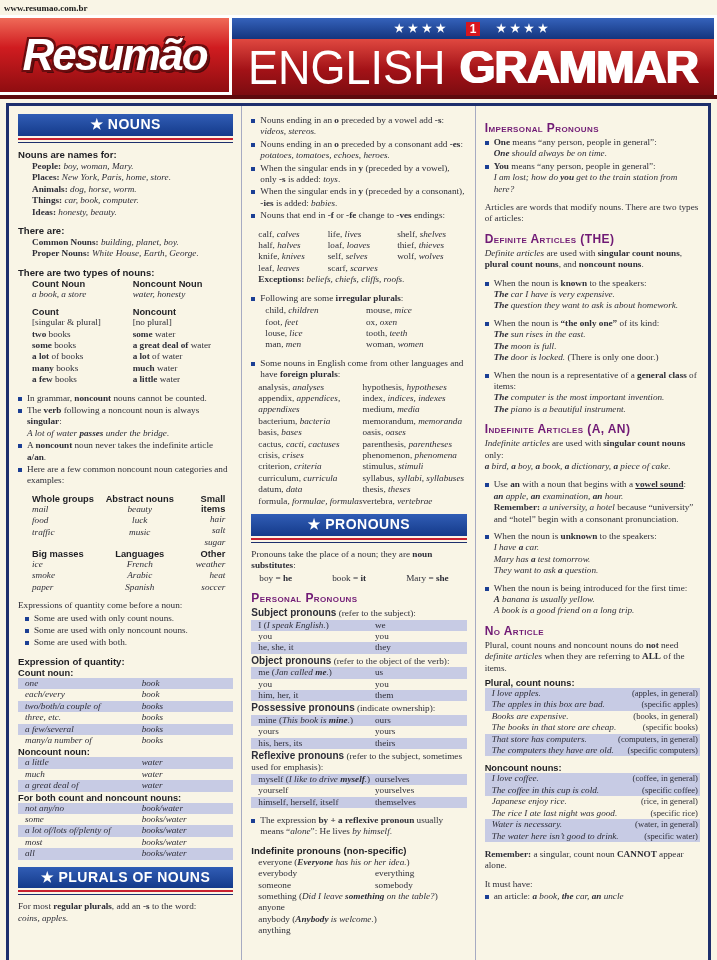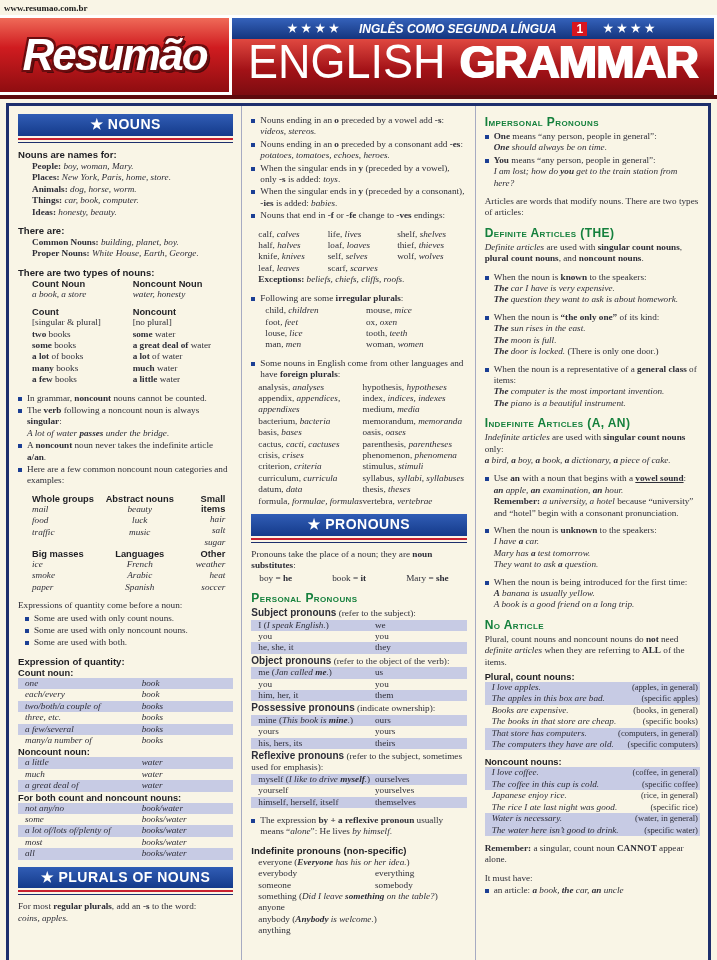--- a/index.html
+++ b/index.html
@@ -8,38 +8,38 @@
   .site-url{font:bold 9px "Liberation Serif",serif;color:#191919;padding:3px 0 2px 4px}
   
   .banner{display:flex;height:84px;border-bottom:4px solid #5d0a0d}
   .brand{flex:none;width:232px;background:linear-gradient(180deg,#ef6a58 0%,#d01c20 40%,#8f0d10 100%);display:flex;align-items:center;justify-content:center;border:3px solid #fff;border-left:none}
   .brand span{font:italic 700 44px "Liberation Sans",sans-serif;color:#fff;letter-spacing:-2px;
     text-shadow:-2px -2px 0 #6b0d0f,2px -2px 0 #6b0d0f,-2px 2px 0 #6b0d0f,2px 2px 0 #6b0d0f,3px 3px 0 #4c0b0c}
   .banner-right{flex:1;display:flex;flex-direction:column;border-top:3px solid #fff;border-right:3px solid #fff}
   .strip{flex:none;height:21px;background:linear-gradient(180deg,#3562bb,#14357e);color:#fff;display:flex;align-items:center;justify-content:center;gap:16px;font:italic 700 12px "Liberation Sans",sans-serif}
   .stars{letter-spacing:4px;font-size:11px;font-style:normal}
   .strip-num{background:#d8161f;padding:0 4px;font-style:normal}
-  .title-area{flex:1;background:linear-gradient(180deg,#e04840 0%,#a31217 55%,#7c0c10 100%);display:flex;justify-content:center;gap:14px;overflow:hidden}
+  .title-area{flex:1;background:linear-gradient(180deg,#e04840 0%,#a31217 55%,#7c0c10 100%);display:flex;align-items:center;justify-content:center;gap:14px;overflow:hidden}
   .t-light{font:400 45px/1 "Liberation Sans",sans-serif;color:#fff;transform:scaleY(1.05)}
   .t-bold{font:700 46px/1 "Liberation Sans",sans-serif;color:#fff;letter-spacing:-1px;text-shadow:1px 0 0 #fff,-1px 0 0 #fff}
   
   .content{margin:4px 6px 0;border:3px solid #1e2f6d;background:#f9f5e6;display:flex;height:942px;overflow:hidden}
   .col{flex:1;padding:8px 8px 4px 9px;overflow:hidden}
   .col + .col{border-left:1px solid #a7abc2}
   .footer{height:18px;display:flex;align-items:center;justify-content:center;font:bold 10px "Liberation Serif",serif;color:#222}
   
   .sec{margin-bottom:6px}
   .sec-bar{background:linear-gradient(180deg,#315db5,#143a8a);color:#fff;font:700 14px/1.35 "Liberation Sans",sans-serif;text-align:center;letter-spacing:.5px;padding:1px 0 2px}
   .rule-red{height:2px;background:#c8202f;margin-top:2px}
   .rule-navy{height:1px;background:#1e2f6d;margin-top:2px}
   
   .block{margin:0 0 7px}
   .h-sans{font:700 9.6px "Liberation Sans",sans-serif;color:#1f1f24;margin-bottom:1px}
   .h-sans2{font:700 9.3px "Liberation Sans",sans-serif;color:#1f1f24}
-  .red-head{font:700 12px "Liberation Sans",sans-serif;font-variant:small-caps;color:#15803d;letter-spacing:.4px;margin:1px 0 2px}
+  .red-head{font:700 12px "Liberation Sans",sans-serif;font-variant:small-caps;color:#701a75;letter-spacing:.4px;margin:7px 0 2px}
   .indent{padding-left:14px}
   .indent-sm{padding-left:7px}
   .ex{}
   .sans-b b{font-family:Liberation Serif, serif;font-size:9.2px}
   .bullet{display:flex;gap:5px;margin:1px 0}
   .bullet .sq{flex:none;width:4px;height:4px;background:#1c3f94;margin-top:4px}
   .bullet .bt{flex:1}
   .twocol{display:flex}.twocol .c{flex:1}
   .cols3{display:flex}.cols3 .cl{flex:1}
   .cat-grid{display:grid;grid-template-columns:1.25fr 1.3fr 1fr;row-gap:1px}
@@ -68,21 +68,20 @@
 
 <div class="site-url">www.resumao.com.br</div>
 
 <div class="banner">
   <div class="brand">
     <span>Resumão</span>
   </div>
   <div class="banner-right">
     <div class="strip">
       <span class="stars">★★★★</span>
-      <span>INGLÊS COMO SEGUNDA LÍNGUA</span>
       <span class="strip-num">1</span>
       <span class="stars">★★★★</span>
     </div>
     <div class="title-area">
       <span class="t-light">ENGLISH</span>
       <span class="t-bold">GRAMMAR</span>
     </div>
   </div>
 </div>
 

